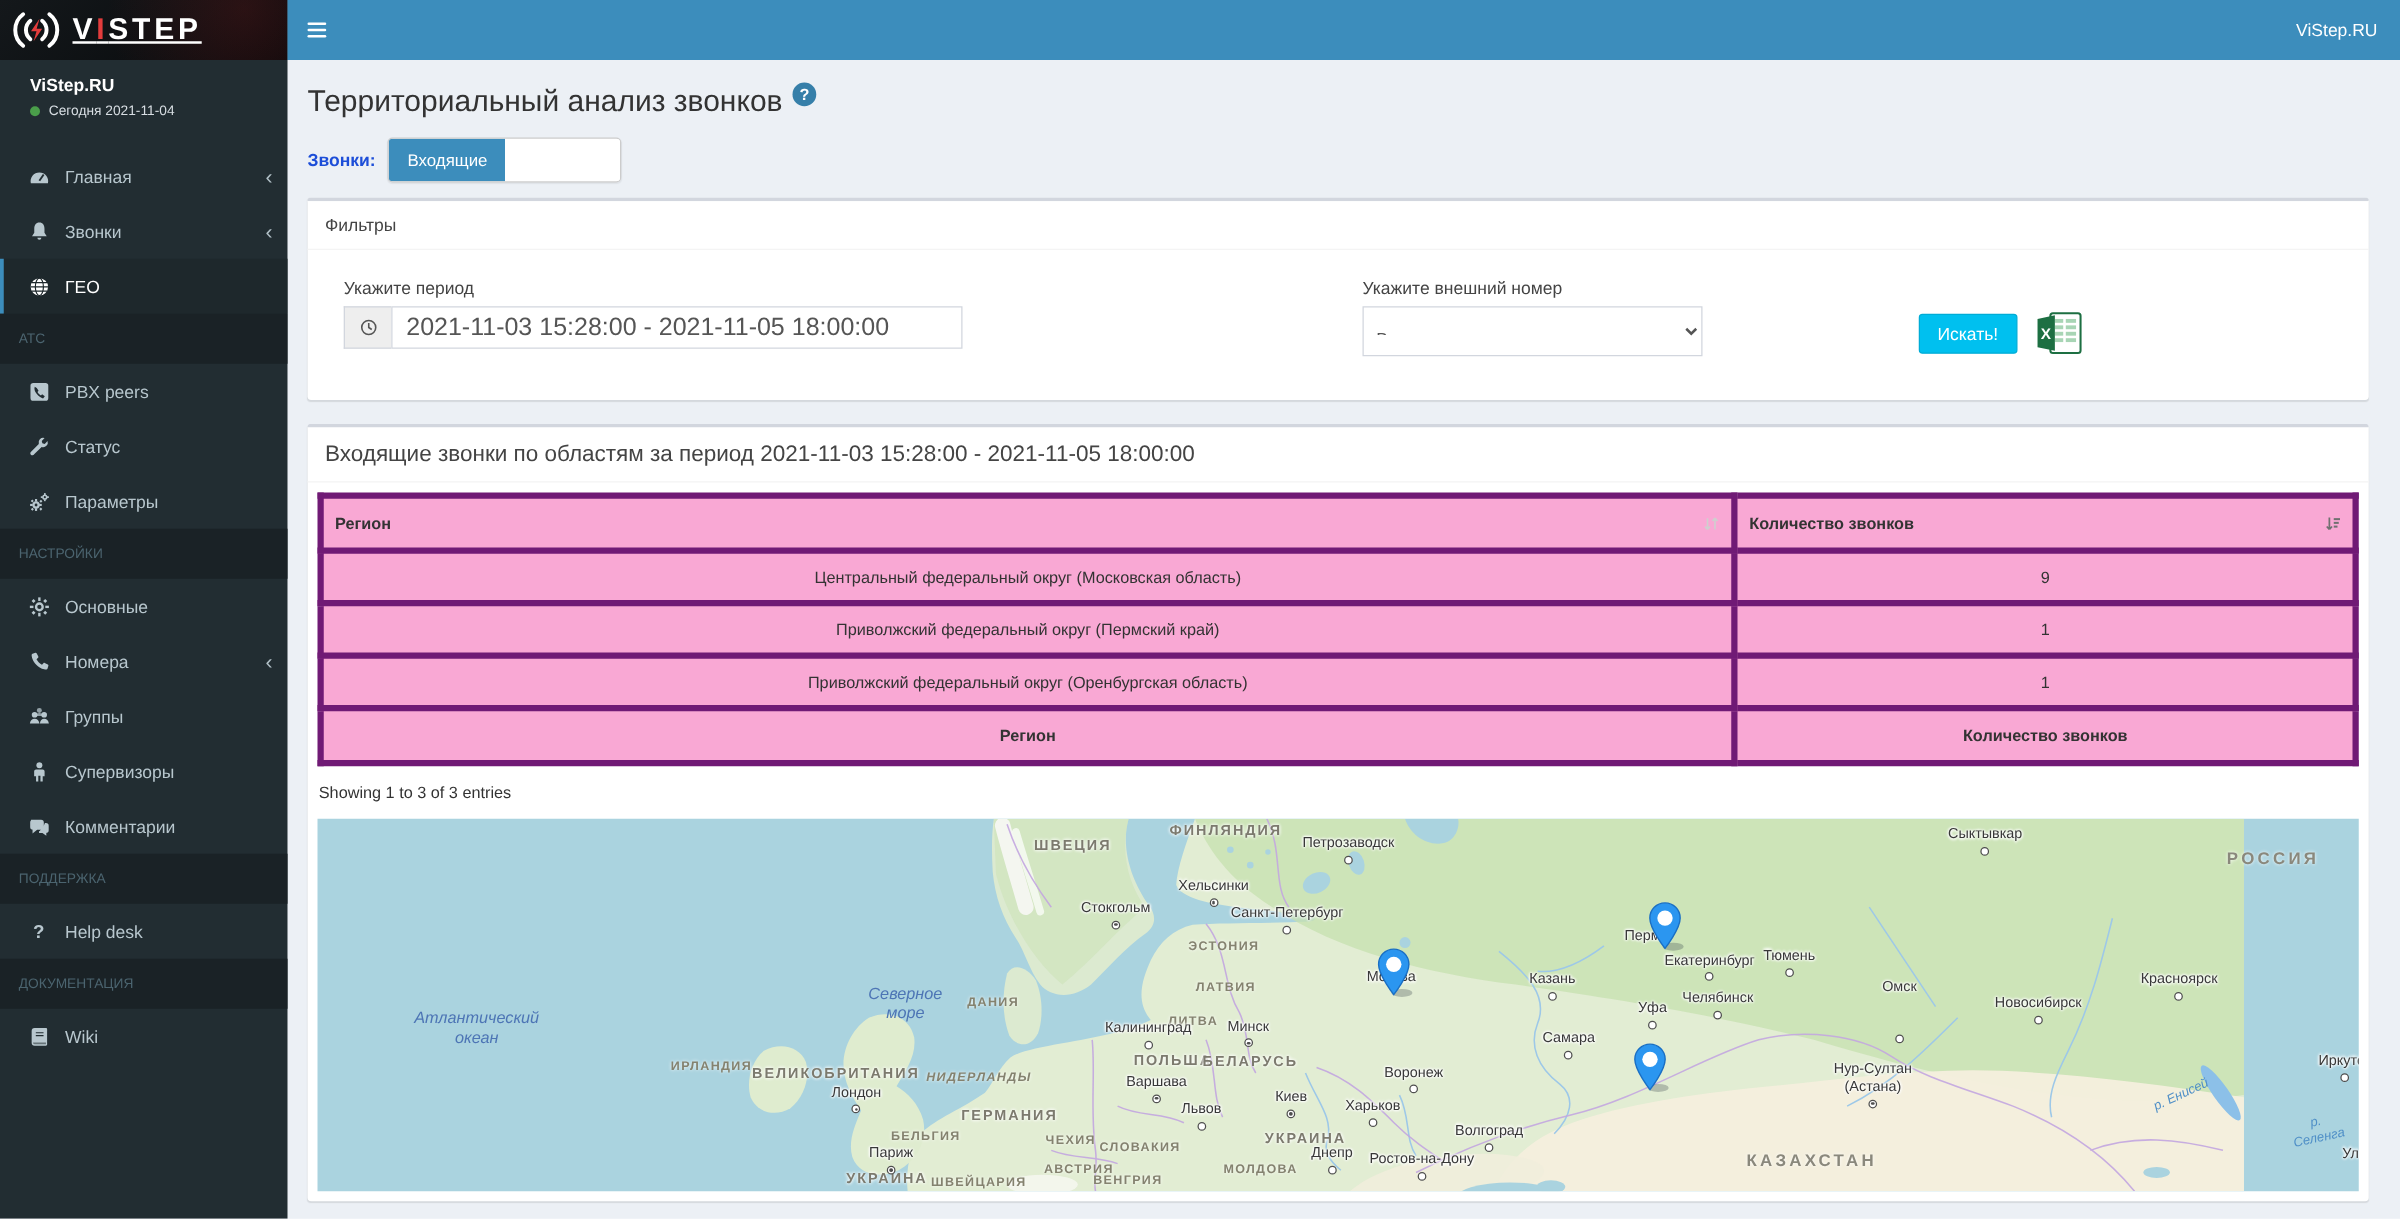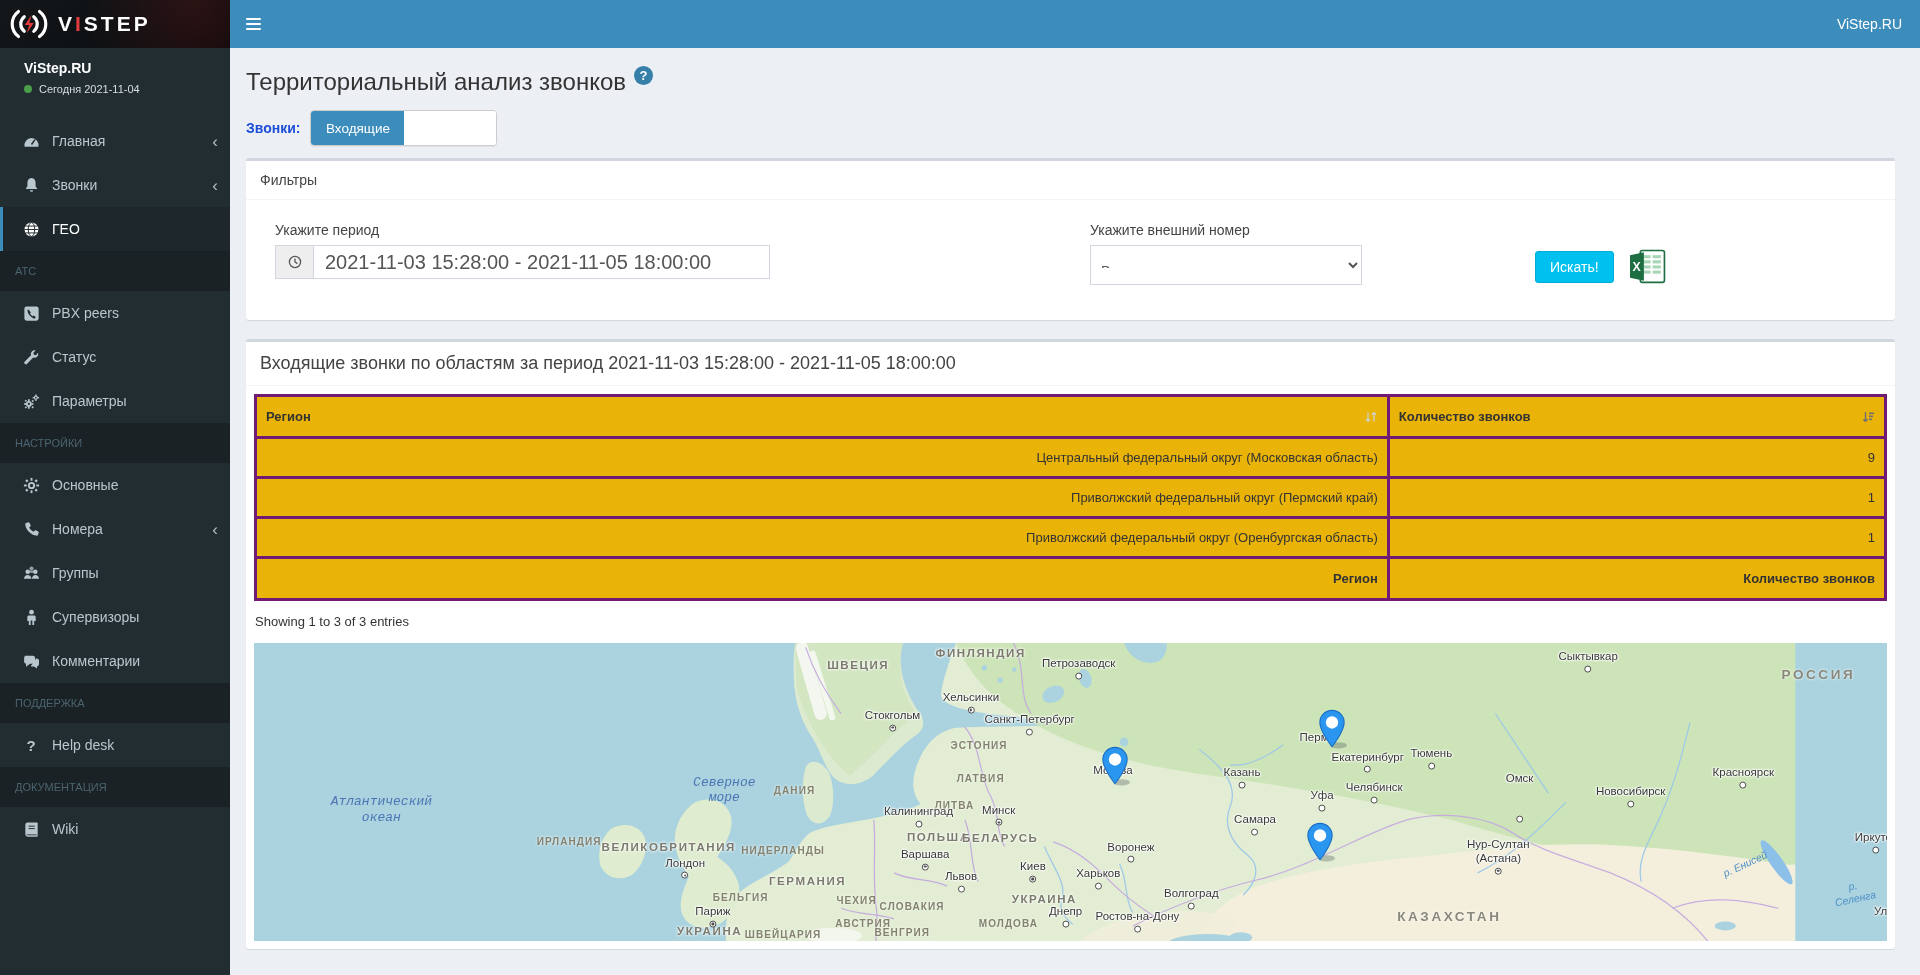--- a/index.html
+++ b/index.html
@@ -4,21 +4,21 @@
 <style>
   * { box-sizing: border-box; }
   html,body { margin:0; padding:0; }
   body { width:1920px; height:975px; overflow:hidden; font-family:"Liberation Sans",sans-serif; background:#ecf0f5; }
   .app { display:flex; width:100%; height:100%; }
 
   
   .sidebar { width:230px; flex-shrink:0; background:#222d32; display:flex; flex-direction:column; }
   .logo { height:48px; background:#0c1013; background-image:radial-gradient(circle at 85% 15%, rgba(190,40,40,.18), transparent 55%), linear-gradient(135deg,#14181b,#07090b); display:flex; align-items:center; padding-left:8px; gap:8px; cursor:pointer; }
   .logo-mark { width:42px; height:42px; }
-  .logo-text { color:#fff; font-size:21px; font-weight:bold; letter-spacing:3px; }
+  .logo-text { color:#fff; font-size:24px; font-weight:bold; letter-spacing:3px;text-decoration:underline; }
   .logo-text .red { color:#e23c3c; }
   .user-panel { padding:12px 12px 14px 24px; }
   .user-name { color:#fff; font-size:14px; font-weight:bold; }
   .user-status { margin-top:7px; font-size:11px; color:#d8dee3; display:flex; align-items:center; }
   .status-dot { width:8px; height:8px; border-radius:50%; background:#4a9e4a; display:inline-block; margin-right:7px; }
   .menu { list-style:none; margin:10px 0 0 0; padding:0; font-size:14px; }
   .menu li.t-item { display:flex; align-items:center; height:44px; padding:0 12px 0 18px; color:#b8c7ce; cursor:pointer; border-left:3px solid transparent; }
   .menu li.t-item.active { background:#1e282c; color:#fff; border-left-color:#3c8dbc; }
   .menu li.t-header { height:40px; display:flex; align-items:center; background:#1a2226; color:#4b646f; font-size:11px; padding:0 15px; }
   .mi-icon { width:20px; height:20px; margin-right:11px; flex-shrink:0; display:flex; align-items:center; justify-content:center; }
@@ -57,38 +57,38 @@
   .input-group { display:flex; height:34px; }
   .ig-addon { width:38px; border:1px solid #d2d6de; border-right:0; background:#eee; display:flex; align-items:center; justify-content:center; color:#555; }
   .ig-addon svg { width:16px; height:16px; }
   .ig-input { flex:1; border:1px solid #d2d6de; padding:0 11px; font-size:20px; color:#555; background:#fff; outline:none; min-width:0; }
   .f-select { width:100%; height:40px; border:1px solid #d2d6de; background:#fff; color:#555; font-size:14px; padding:16px 6px; }
   .btn-search { background:#00c0ef; border:1px solid #00acd6; color:#fff; font-size:14px; padding:7px 14px; border-radius:3px; cursor:pointer; }
   .excel-btn { width:37px; height:35px; cursor:pointer; background:none; border:none; padding:0; }
 
   .results .box-body { padding:8px; }
   table.dt { width:100%; border-collapse:collapse; font-size:13px; color:#333; }
-  table.dt th, table.dt td { border:3px solid #701a75; padding:11px 9px; text-align:right; background:#eab308; }
+  table.dt th, table.dt td { border:5px solid #701a75; padding:11px 9px; text-align:center; background:#f9a8d4; }
   table.dt thead th, table.dt tfoot td { font-weight:bold; padding:12px 9px; }
   th.sortable { cursor:pointer; }
   .th-flex { display:flex; align-items:center; justify-content:space-between; gap:6px; }
   .sort-ic { width:14px; height:14px; flex-shrink:0; }
   .col-region { width:69.5%; }
   .showing { font-size:13px; color:#333; margin:13px 1px 14px; }
 
   
   .map { position:relative; height:298px; background:#aad3df; overflow:hidden; cursor:grab; }
   .map svg.base { position:absolute; inset:0; width:100%; height:100%; }
   .map-label { position:absolute; transform:translate(-50%,-50%); display:flex; flex-direction:column; align-items:center; line-height:1.2; text-align:center; pointer-events:none; z-index:2; }
   .ml-txt { white-space:pre-line; }
   .k-country .ml-txt { color:#7c7a6e; font-weight:bold; font-size:11.5px; letter-spacing:1.6px; text-shadow:0 0 3px #fff,0 0 3px #fff; }
   .k-country-sm .ml-txt { color:#84826f; font-weight:bold; font-size:10px; letter-spacing:1.1px; text-shadow:0 0 3px #fff; }
   .k-country-big .ml-txt { color:#8a887c; font-weight:bold; font-size:13.5px; letter-spacing:2.6px; text-shadow:0 0 3px #fff; }
   .k-city .ml-txt { color:#383838; font-size:11.5px; text-shadow:0 1px 2px #fff,0 -1px 2px #fff,1px 0 2px #fff,-1px 0 2px #fff; }
-  .k-sea .ml-txt { color:#4d75b5; font-style:italic; font-size:13px;font-family:Liberation Mono, monospace; }
+  .k-sea .ml-txt { color:#4d75b5; font-style:italic; font-size:13px; }
   .k-river .ml-txt { color:#4f8fc7; font-style:italic; font-size:10.5px; }
   .ml-dot { position:relative; width:7px; height:7px; border:1.5px solid #4f4f4f; background:#fff; border-radius:50%; margin-top:2px; }
   .d-cap .ml-dot::after { content:""; position:absolute; inset:1.2px; border-radius:50%; background:#4f4f4f; }
   .marker { position:absolute; transform:translate(-50%,-100%); width:28px; height:40px; z-index:3; cursor:pointer; }
   .marker svg { width:100%; height:100%; overflow:visible; }
 </style>
 </head>
 <body>
 
 <div class="app">
@@ -508,21 +508,21 @@
 
                 </div>
                 <div class="map-label k-country-sm" style="left: 19.3%; top: 66.8%;">
                   <span class="ml-txt">ИРЛАНДИЯ</span>
 
                 </div>
                 <div class="map-label k-country" style="left: 25.4%; top: 68.8%;">
                   <span class="ml-txt">ВЕЛИКОБРИТАНИЯ</span>
 
                 </div>
-                <div class="map-label k-country-sm" style="left: 32.4%; top: 69.7%;">
+                <div class="map-label k-country-sm" style="left: 32.4%; top: 69.7%; font-style: italic;">
                   <span class="ml-txt">НИДЕРЛАНДЫ</span>
 
                 </div>
                 <div class="map-label k-country-sm" style="left: 29.8%; top: 85.5%;">
                   <span class="ml-txt">БЕЛЬГИЯ</span>
 
                 </div>
                 <div class="map-label k-country" style="left: 33.9%; top: 80.1%;">
                   <span class="ml-txt">ГЕРМАНИЯ</span>
 

